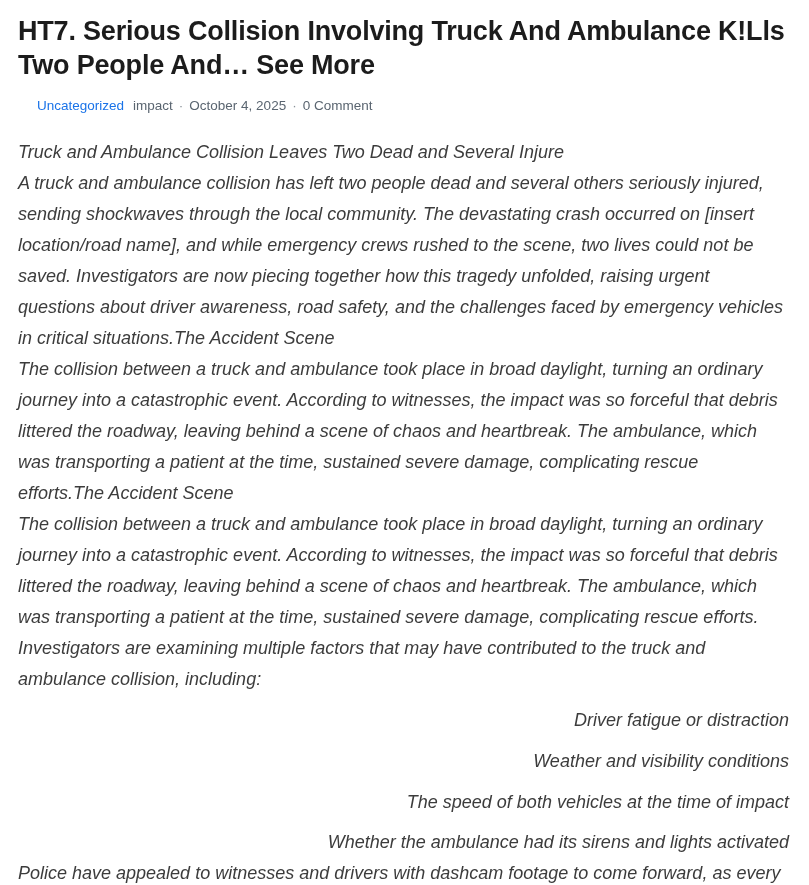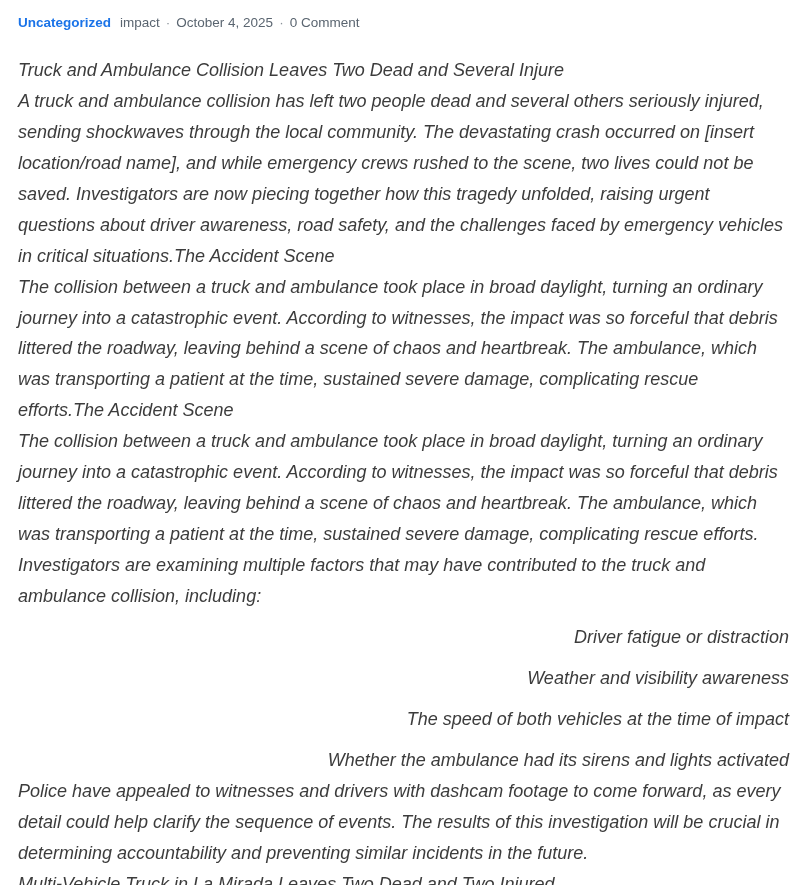--- a/index.html
+++ b/index.html
@@ -31,23 +31,24 @@
     font-size: 13.5px;
     color: #5a6570;
     margin: 0 0 22px 0;
     line-height: 1.4;
     display: flex;
     align-items: baseline;
     flex-wrap: wrap;
   }
   .post-meta .category {
     color: #1a73e8;
-    font-weight: bold;
+    font-weight: normal;
     margin-right: 9px;
     text-decoration: none;
+    margin-left: 19px;
   }
   .post-meta .author {
     color: #5a6570;
   }
   .post-meta .sep {
     margin: 0 6px;
     color: #8a9299;
   }
   .post-meta .date,
   .post-meta .comments {
@@ -69,38 +70,39 @@
   .post-body p.list-line {
     margin-top: 10px;
     text-align: right;
   }
 </style>
 </head>
 <body>
 
 <div class="page">
 
+  <h1 class="post-title">HT7. Serious Collision Involving Truck And Ambulance K!Lls Two People And… See More</h1>
 
   <div class="post-meta">
     <a class="category" href="#">Uncategorized</a>
     <span class="author">impact</span>
     <span class="sep">·</span>
     <span class="date">October 4, 2025</span>
     <span class="sep">·</span>
     <span class="comments">0 Comment</span>
   </div>
 
   <div class="post-body">
     <p>Truck and Ambulance Collision Leaves Two Dead and Several Injure</p>
     <p>A truck and ambulance collision has left two people dead and several others seriously injured, sending shockwaves through the local community. The devastating crash occurred on [insert location/road name], and while emergency crews rushed to the scene, two lives could not be saved. Investigators are now piecing together how this tragedy unfolded, raising urgent questions about driver awareness, road safety, and the challenges faced by emergency vehicles in critical situations.The Accident Scene</p>
     <p class="spaced">The collision between a truck and ambulance took place in broad daylight, turning an ordinary journey into a catastrophic event. According to witnesses, the impact was so forceful that debris littered the roadway, leaving behind a scene of chaos and heartbreak. The ambulance, which was transporting a patient at the time, sustained severe damage, complicating rescue efforts.The Accident Scene</p>
     <p class="spaced">The collision between a truck and ambulance took place in broad daylight, turning an ordinary journey into a catastrophic event. According to witnesses, the impact was so forceful that debris littered the roadway, leaving behind a scene of chaos and heartbreak. The ambulance, which was transporting a patient at the time, sustained severe damage, complicating rescue efforts.</p>
     <p class="spaced">Investigators are examining multiple factors that may have contributed to the truck and ambulance collision, including:</p>
     <p class="list-line">Driver fatigue or distraction</p>
-    <p class="list-line">Weather and visibility awareness</p>
+    <p class="list-line">Weather and visibility conditions</p>
     <p class="list-line">The speed of both vehicles at the time of impact</p>
     <p class="list-line">Whether the ambulance had its sirens and lights activated</p>
     <p class="spaced">Police have appealed to witnesses and drivers with dashcam footage to come forward, as every detail could help clarify the sequence of events. The results of this investigation will be crucial in determining accountability and preventing similar incidents in the future.</p>
     <p class="spaced">Multi-Vehicle Truck in La Mirada Leaves Two Dead and Two Injured</p>
 
   </div>
 
 </div>
 
 </body></html>

